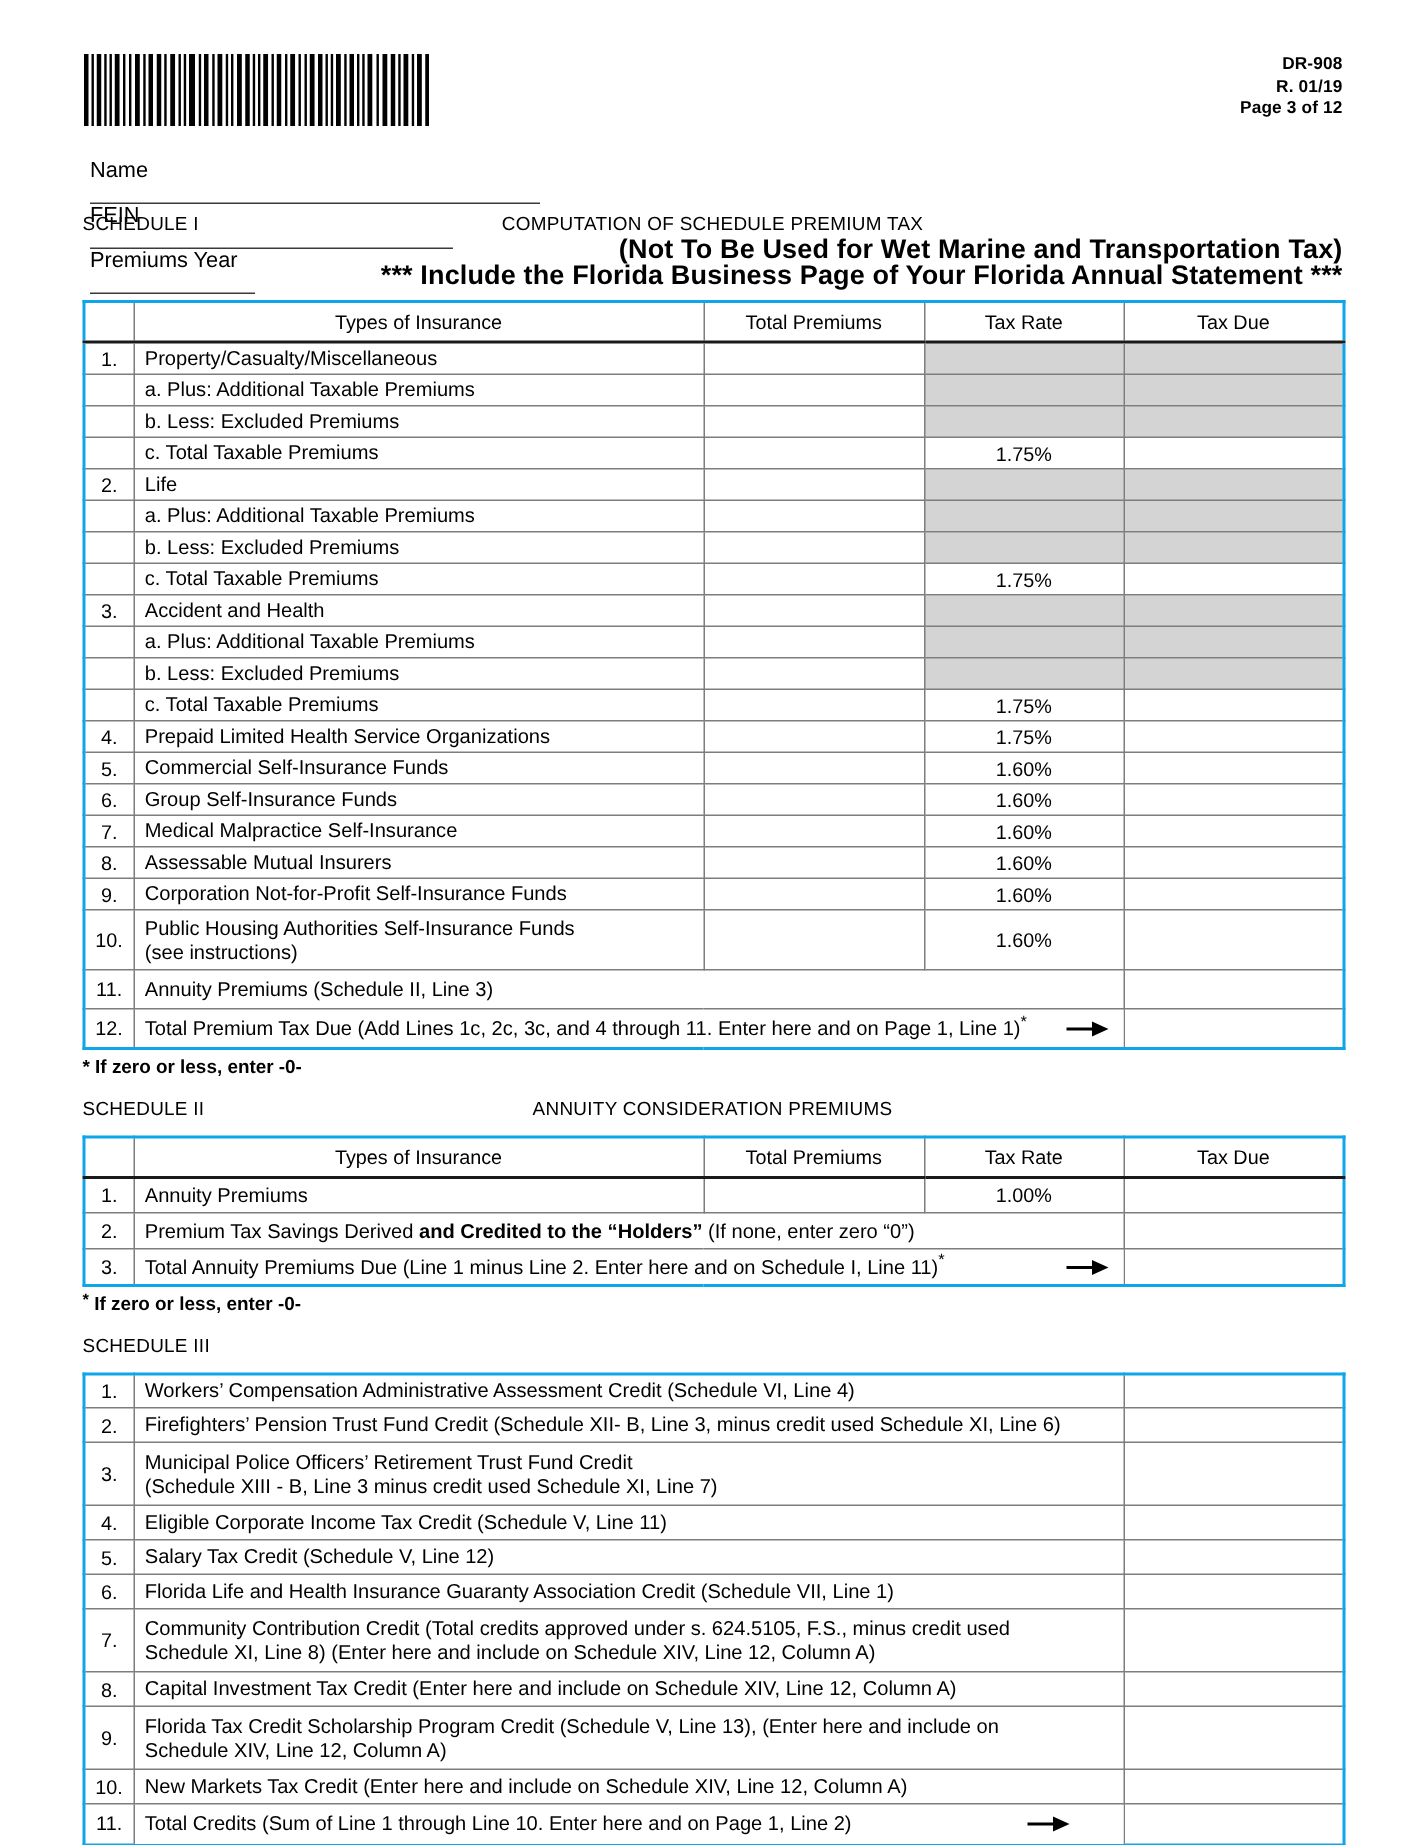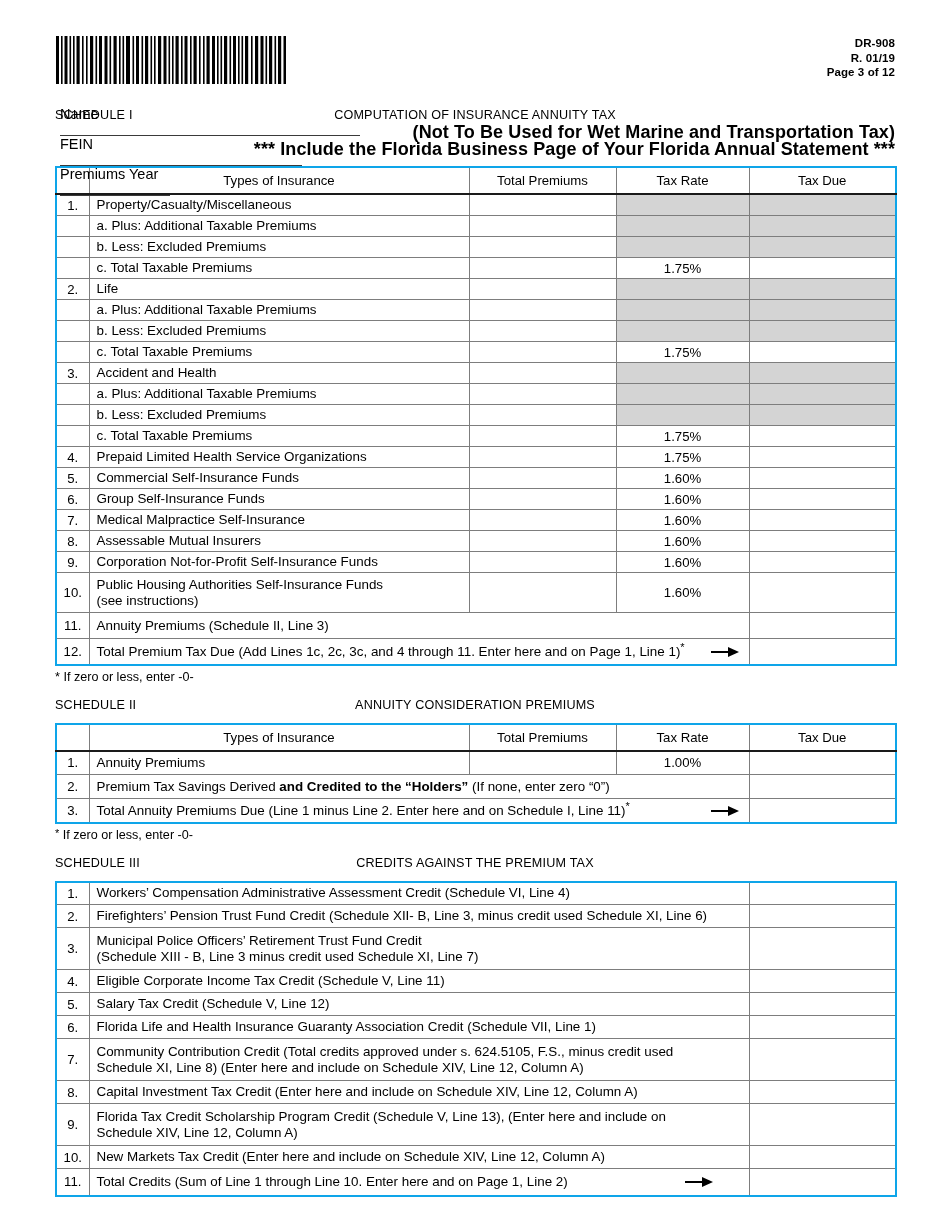--- a/index.html
+++ b/index.html
@@ -20,20 +20,21 @@
     width: 950px;
     height: 1230px;
     box-sizing: border-box;
     padding: 0 55px;
   }
 
   
   .header-row {
     position: relative;
     height: 72px;
+    padding-top: 34px;
   }
   .barcode {
     position: absolute;
     left: 0;
     top: 36px;
     width: 232px;
     height: 48px;
     display: block;
   }
   .form-meta {
@@ -128,20 +129,21 @@
   }
   td.shade { background: #d4d4d4 !important; }
   .r20 { height: 20.2px; }
   .r26 { height: 26px; }
   .r40 { height: 40px; }
 
   .footnote {
     font-size: 12.6px;
     padding-top: 4px;
     line-height: 15px;
+    font-weight: bold;
   }
   .footnote sup {
     font-size: 11px;
     vertical-align: top;
     line-height: 1;
   }
 
   .arrow-cell {
     position: relative;
   }
@@ -260,21 +262,21 @@
     <span class="lbl">FEIN</span>
     <span class="rule rule-fein"></span>
     <span class="lbl">Premiums Year</span>
     <span class="rule rule-year"></span>
   </div>
 
   <div style="height:36px"></div>
 
   <div class="sched-head">
     <span class="sname">SCHEDULE I</span>
-    <span class="stitle">COMPUTATION OF INSURANCE ANNUITY TAX</span>
+    <span class="stitle">COMPUTATION OF SCHEDULE PREMIUM TAX</span>
   </div>
   <div class="sub-title">(Not To Be Used for Wet Marine and Transportation Tax)</div>
   <div class="sub-title">*** Include the Florida Business Page of Your Florida Annual Statement ***</div>
 
   <div class="block-gap-sm"></div>
 
   <table class="form outer">
     <colgroup>
       <col style="width:33px">
       <col style="width:380px">
@@ -501,21 +503,20 @@
   </table>
 
   <div class="footnote">
     <sup>*</sup><span> If zero or less, enter -0-</span>
   </div>
 
   <div class="block-gap-md"></div>
 
   <div class="sched-head">
     <span class="sname">SCHEDULE III</span>
-    <span class="stitle">CREDITS AGAINST THE PREMIUM TAX</span>
   </div>
 
   <div class="block-gap-sm"></div>
 
   <table class="form outer">
     <colgroup>
       <col style="width:33px">
       <col style="width:660px">
       <col style="width:147px">
     </colgroup>

